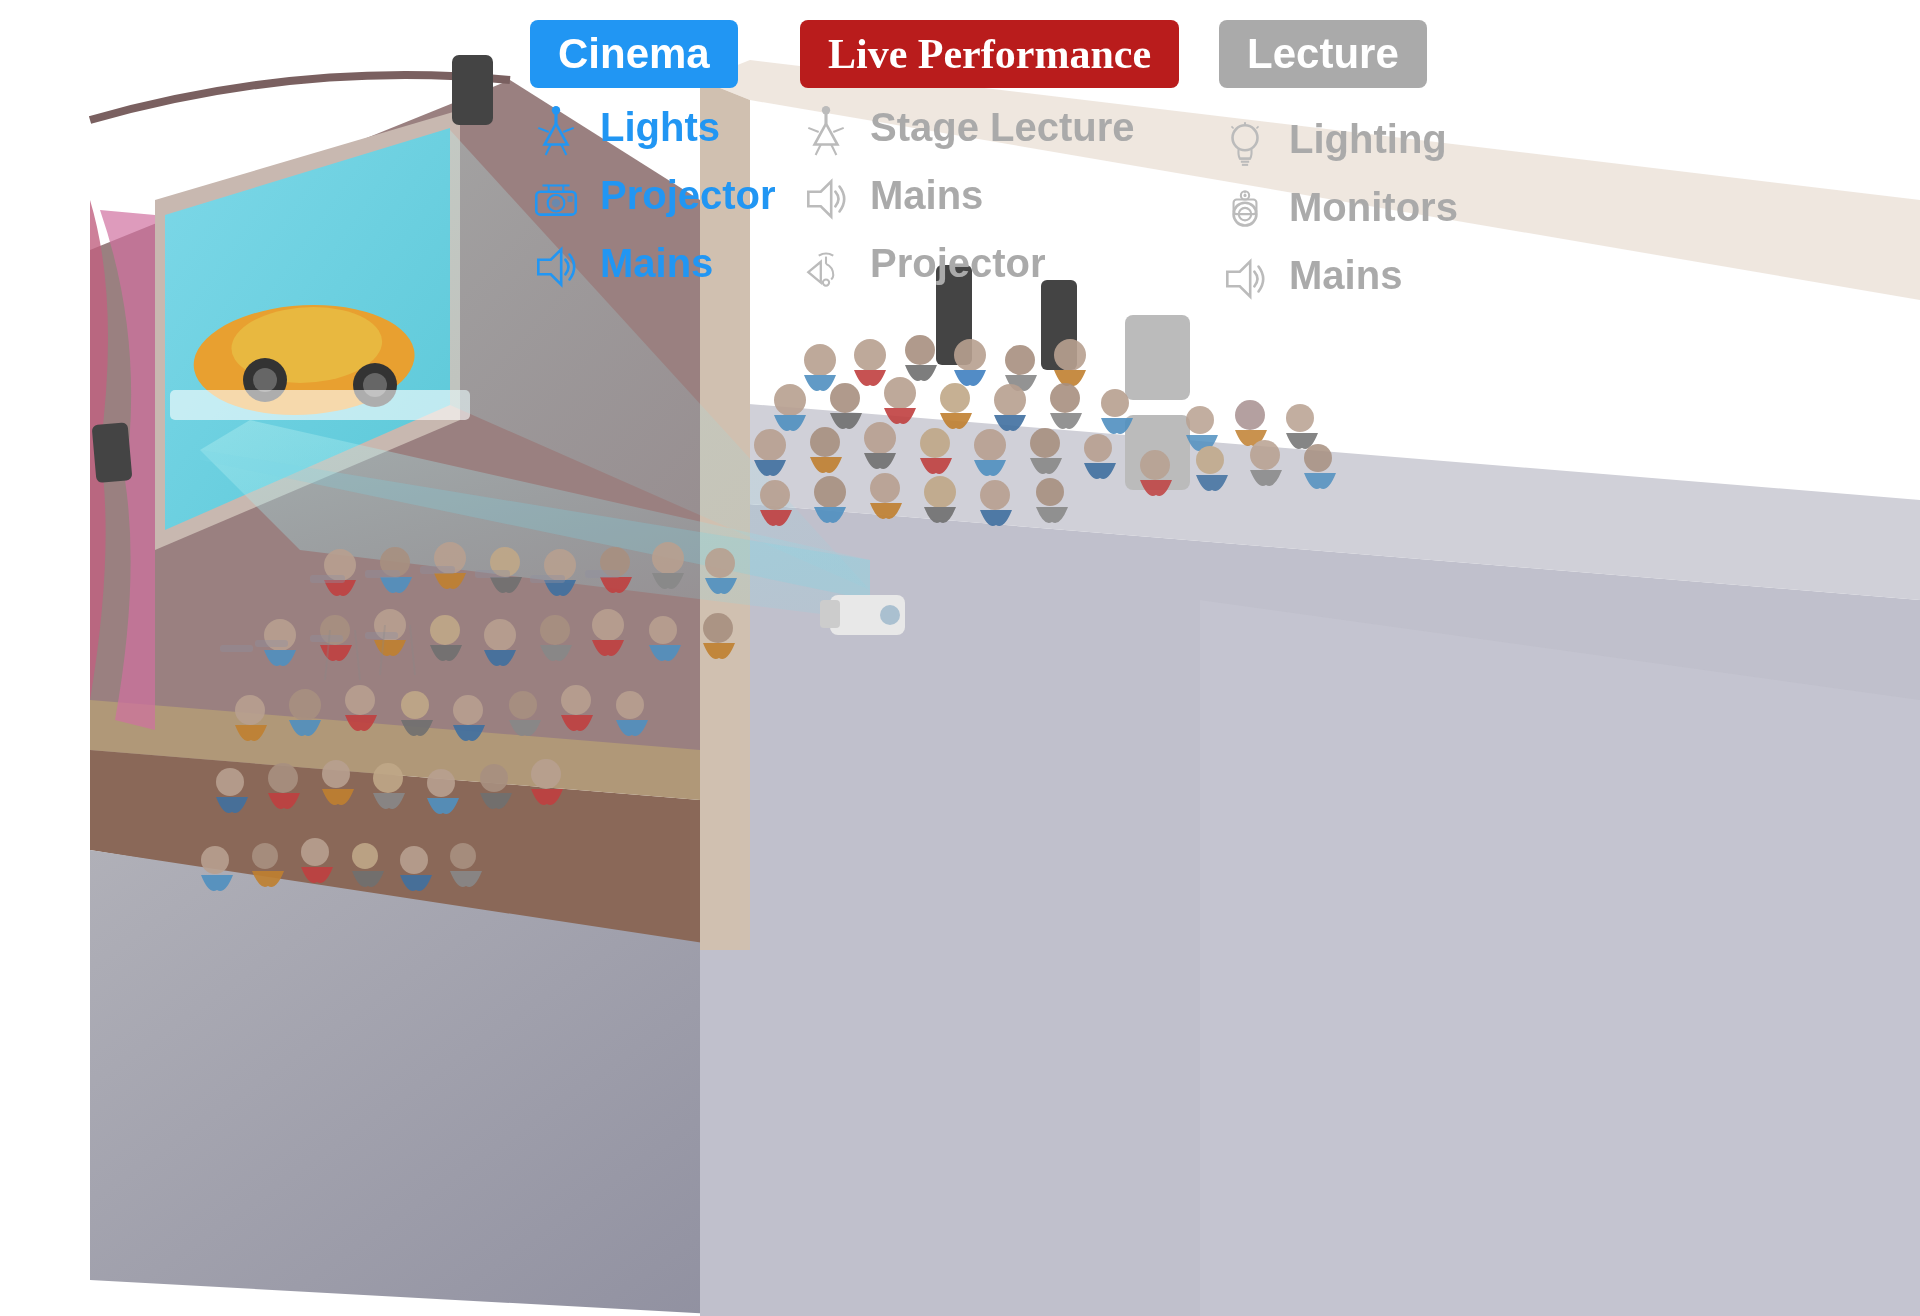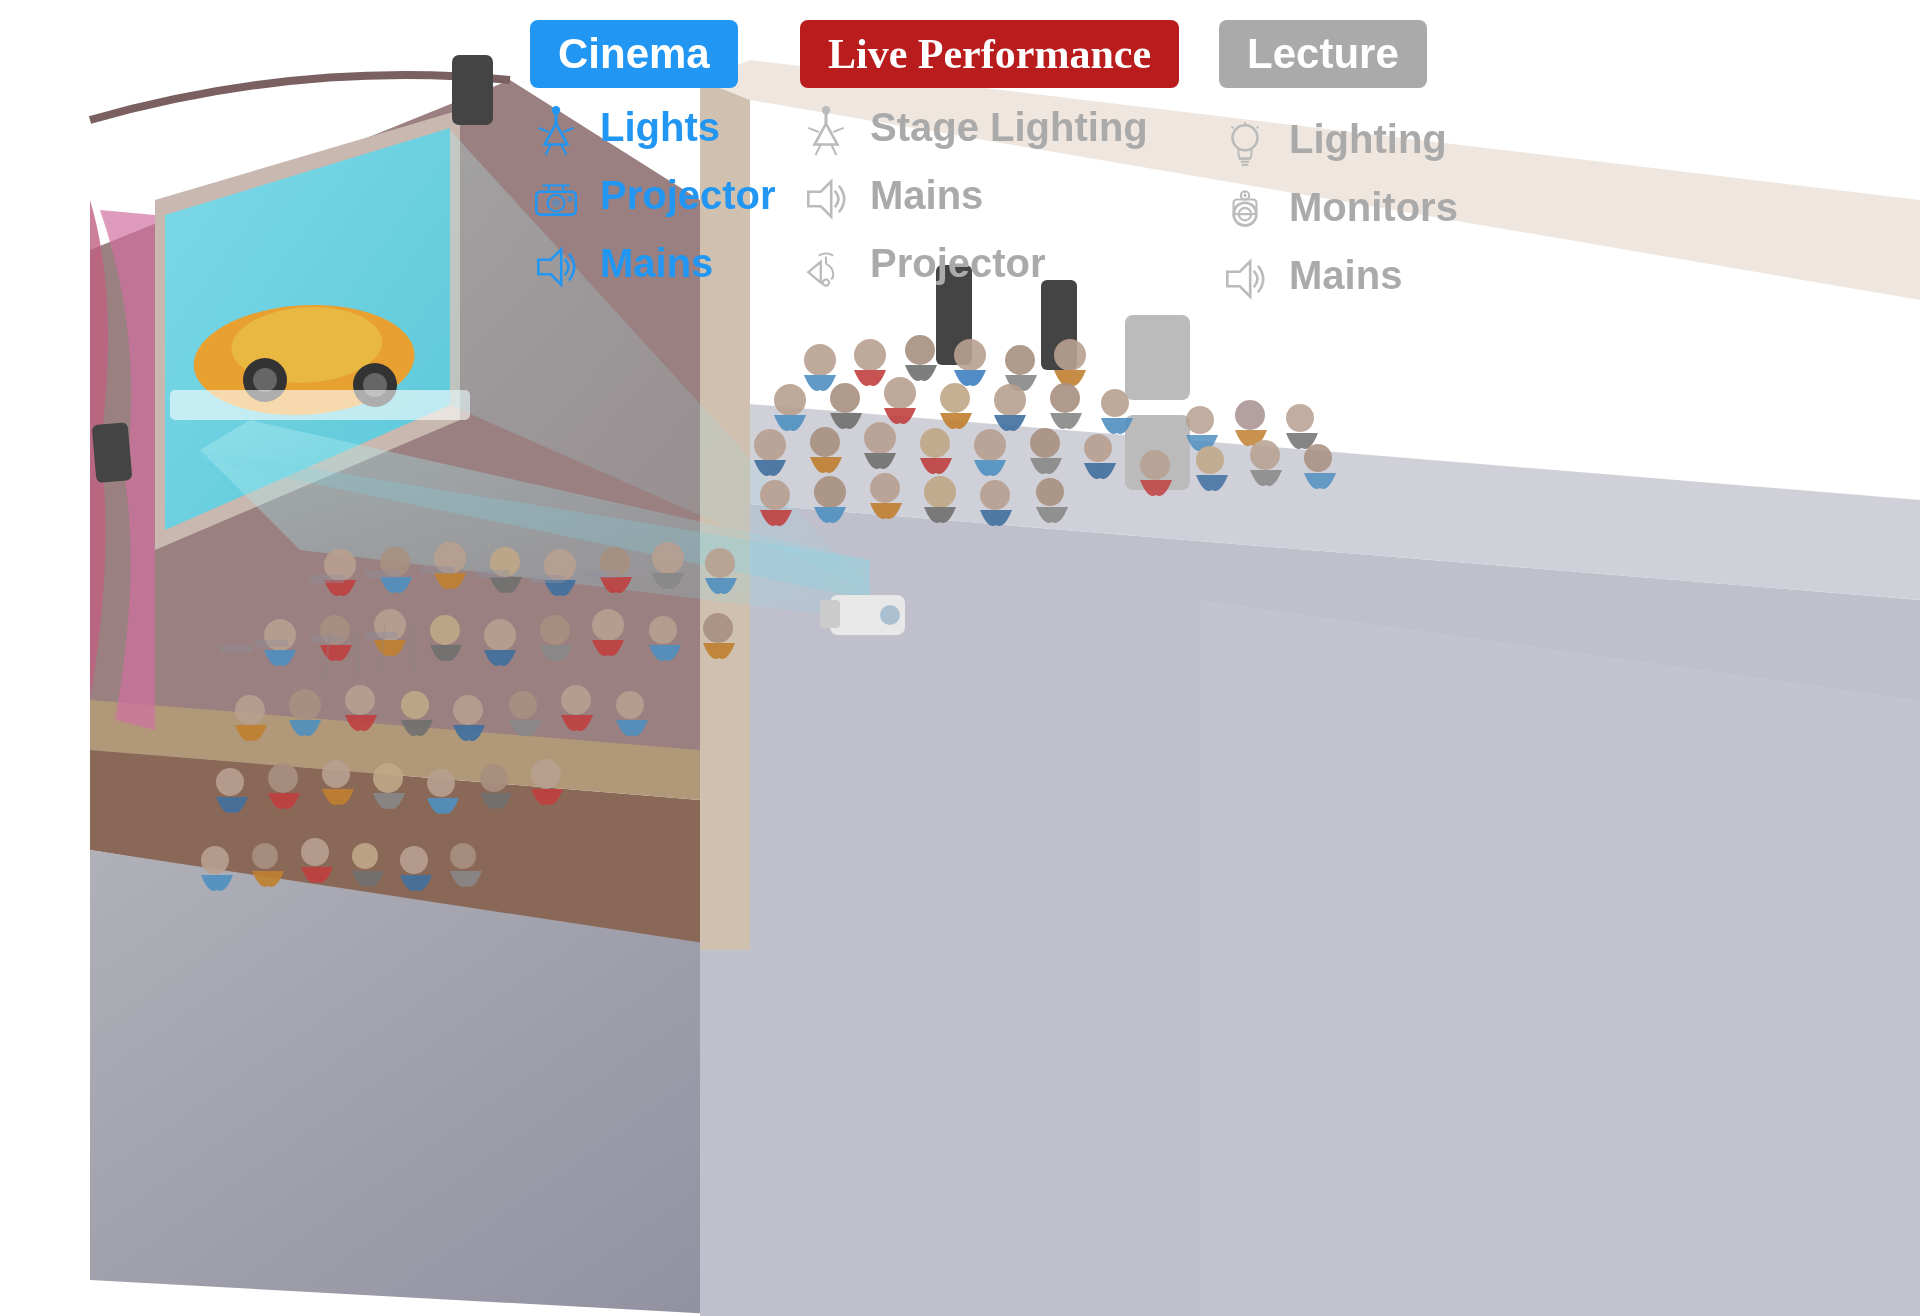--- a/index.html
+++ b/index.html
@@ -455,21 +455,21 @@
           <svg viewBox="0 0 50 50" xmlns="http://www.w3.org/2000/svg">
             <line x1="25" y1="5" x2="25" y2="18" stroke="#bbb" stroke-width="3"></line>
             <polygon points="25,18 14,38 36,38" fill="none" stroke="#bbb" stroke-width="2.5"></polygon>
             <line x1="20" y1="38" x2="15" y2="48" stroke="#bbb" stroke-width="2"></line>
             <line x1="30" y1="38" x2="35" y2="48" stroke="#bbb" stroke-width="2"></line>
             <line x1="8" y1="22" x2="18" y2="26" stroke="#bbb" stroke-width="2"></line>
             <line x1="42" y1="22" x2="32" y2="26" stroke="#bbb" stroke-width="2"></line>
             <circle cx="25" cy="5" r="4" fill="#bbb"></circle>
           </svg>
         </div>
-        <span class="item-label gray-label">Stage Lighting</span>
+        <span class="item-label gray-label">Stage Lecture</span>
       </div>
 
       <div class="item-row">
         <div class="item-icon">
           <svg viewBox="0 0 50 50" xmlns="http://www.w3.org/2000/svg">
             <polygon points="8,18 20,18 30,8 30,42 20,32 8,32" fill="none" stroke="#bbb" stroke-width="2.5"></polygon>
             <path d="M34,18 Q40,25 34,32" fill="none" stroke="#bbb" stroke-width="2.5" stroke-linecap="round"></path>
             <path d="M38,13 Q47,25 38,37" fill="none" stroke="#bbb" stroke-width="2.5" stroke-linecap="round"></path>
           </svg>
         </div>

